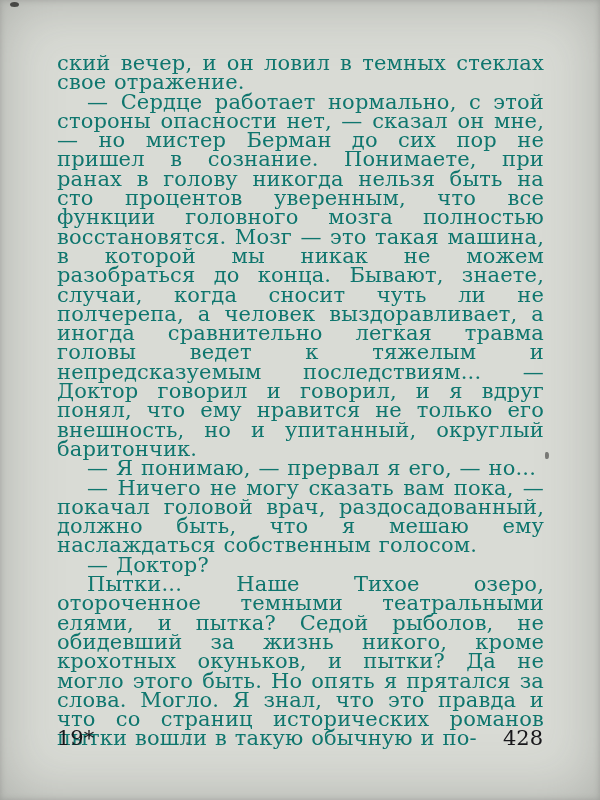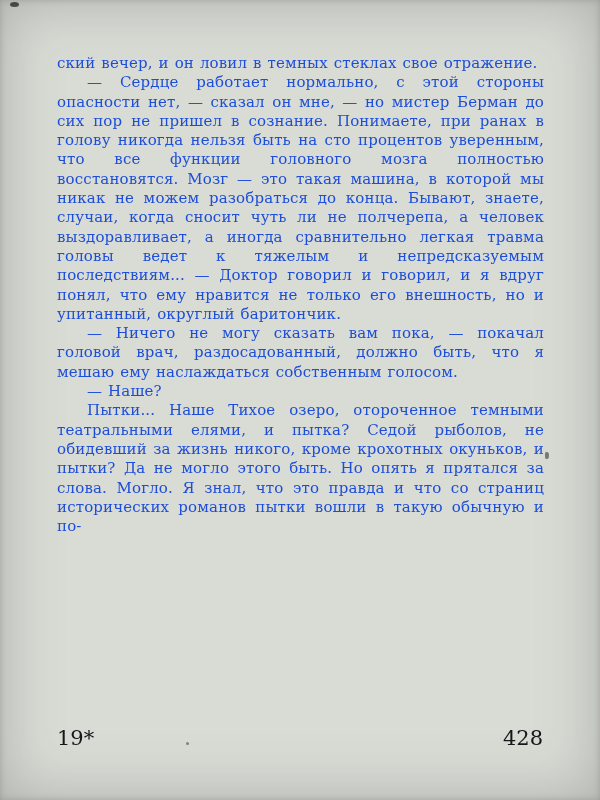--- a/index.html
+++ b/index.html
@@ -22,27 +22,27 @@
     color: #17171a;
   }
   .text-block {
     position: absolute;
     left: 57px;
     top: 54px;
     width: 487px;
   }
   .text-block p {
     margin: 0;
-    font-size: 15px;
+    font-size: 21px;
     line-height: 19.3px;
     text-align: justify;
     text-indent: 30px;
     letter-spacing: 0.15px;
     word-spacing: 1px;
-    color: #1d4ed8;
+    color: #0f766e;
   }
   .text-block p.no-indent {
     text-indent: 0;
   }
   .footer {
     position: absolute;
     left: 57px;
     right: 57px;
     top: 726px;
     display: flex;
@@ -64,22 +64,23 @@
 
 <div class="page">
 
   <span class="speck speck-a"></span>
   <span class="speck speck-b"></span>
   <span class="speck speck-c"></span>
 
   <div class="text-block">
     <p class="no-indent">ский вечер, и он ловил в темных стеклах свое отражение.</p>
     <p>— Сердце работает нормально, с этой стороны опасности нет, — сказал он мне, — но мистер Берман до сих пор не пришел в сознание. Понимаете, при ранах в голову никогда нельзя быть на сто процентов уверенным, что все функции головного мозга полностью восстановятся. Мозг — это такая машина, в которой мы никак не можем разобраться до конца. Бывают, знаете, случаи, когда сносит чуть ли не полчерепа, а человек выздоравливает, а иногда сравнительно легкая травма головы ведет к тяжелым и непредсказуемым последствиям... — Доктор говорил и говорил, и я вдруг понял, что ему нравится не только его внешность, но и упитанный, округлый баритончик.</p>
+    <p>— Я понимаю, — прервал я его, — но...</p>
     <p>— Ничего не могу сказать вам пока, — покачал головой врач, раздосадованный, должно быть, что я мешаю ему наслаждаться собственным голосом.</p>
-    <p>— Наше?</p>
+    <p>— Доктор?</p>
     <p>Пытки... Наше Тихое озеро, отороченное темными театральными елями, и пытка? Седой рыболов, не обидевший за жизнь никого, кроме крохотных окуньков, и пытки? Да не могло этого быть. Но опять я прятался за слова. Могло. Я знал, что это правда и что со страниц исторических романов пытки вошли в такую обычную и по-</p>
   </div>
 
   <div class="footer">
     <span>19*</span>
     <span>428</span>
   </div>
 
 </div>
 

